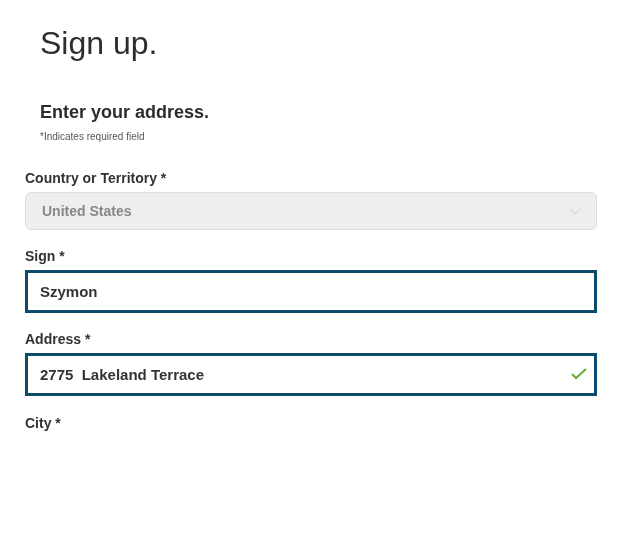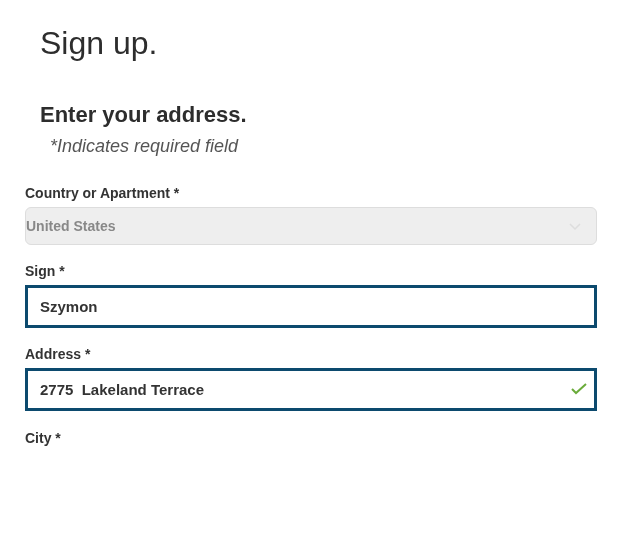--- a/index.html
+++ b/index.html
@@ -19,31 +19,30 @@
     .page-title {
       font-family: Liberation Sans, sans-serif;
       font-size: 32px;
       font-weight: 400;
       color: #2d2d2d;
       margin-top: 5px;
       margin-bottom: 40px;
       margin-left: 15px;
     }
     .section-title {
-      font-size: 22px;
+      font-size: 18px;
       font-weight: 700;
       color: #2d2d2d;
       margin-left: 15px;
       margin-bottom: 8px;
     }
     .required-note {
-      font-size: 18px;
-      font-style: italic;
+      font-size: 10px;
       color: #555;
-      margin-left: 25px;
+      margin-left: 15px;
       margin-bottom: 28px;
     }
     .field-group {
       margin-bottom: 18px;
     }
     .field-label {
       font-size: 14px;
       font-weight: 700;
       color: #333;
       margin-bottom: 6px;
@@ -51,21 +50,21 @@
     }
     .select-wrapper {
       position: relative;
       width: 100%;
     }
     .country-select {
       width: 100%;
       background: #eeeeee;
       border: 1px solid #ddd;
       border-radius: 6px;
-      padding: 10px 0;
+      padding: 10px 16px;
       font-size: 14px;
       font-weight: 600;
       color: #888;
       appearance: none;
       -webkit-appearance: none;
       cursor: pointer;
     }
     .select-chevron {
       position: absolute;
       right: 16px;
@@ -110,21 +109,21 @@
 </head>
 <body>
 
 <h1 class="page-title">Sign up.</h1>
 
 <h2 class="section-title">Enter your address.</h2>
 
 <p class="required-note">*Indicates required field</p>
 
 <div class="field-group">
-  <label class="field-label">Country or Apartment *</label>
+  <label class="field-label">Country or Territory *</label>
   <div class="select-wrapper">
     <select class="country-select">
       <option>United States</option>
     </select>
     <span class="select-chevron">
       <svg width="12" height="8" viewBox="0 0 12 8">
           <path d="M1 1 L6 6 L11 1" stroke="#ddd" stroke-width="1.5" fill="none"></path>
         </svg>
     </span>
   </div>

